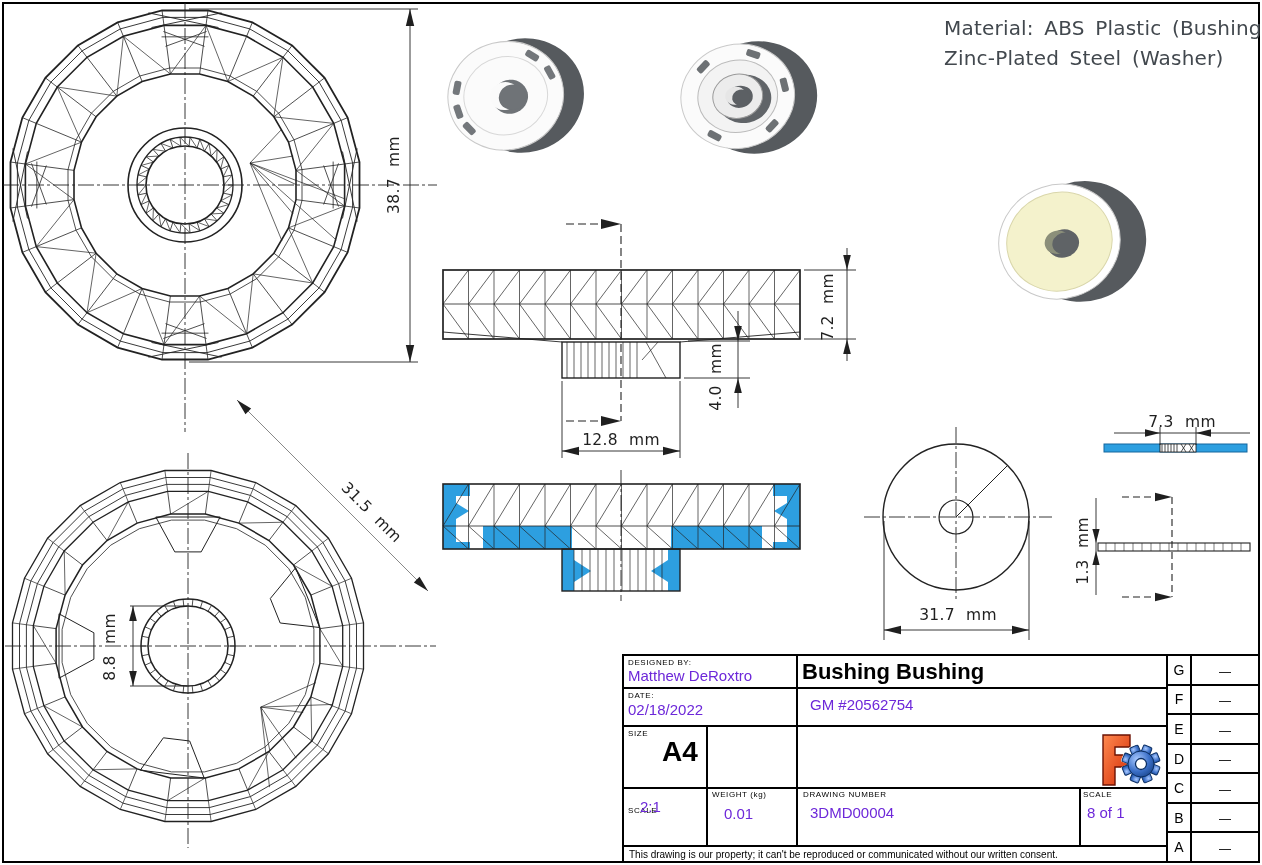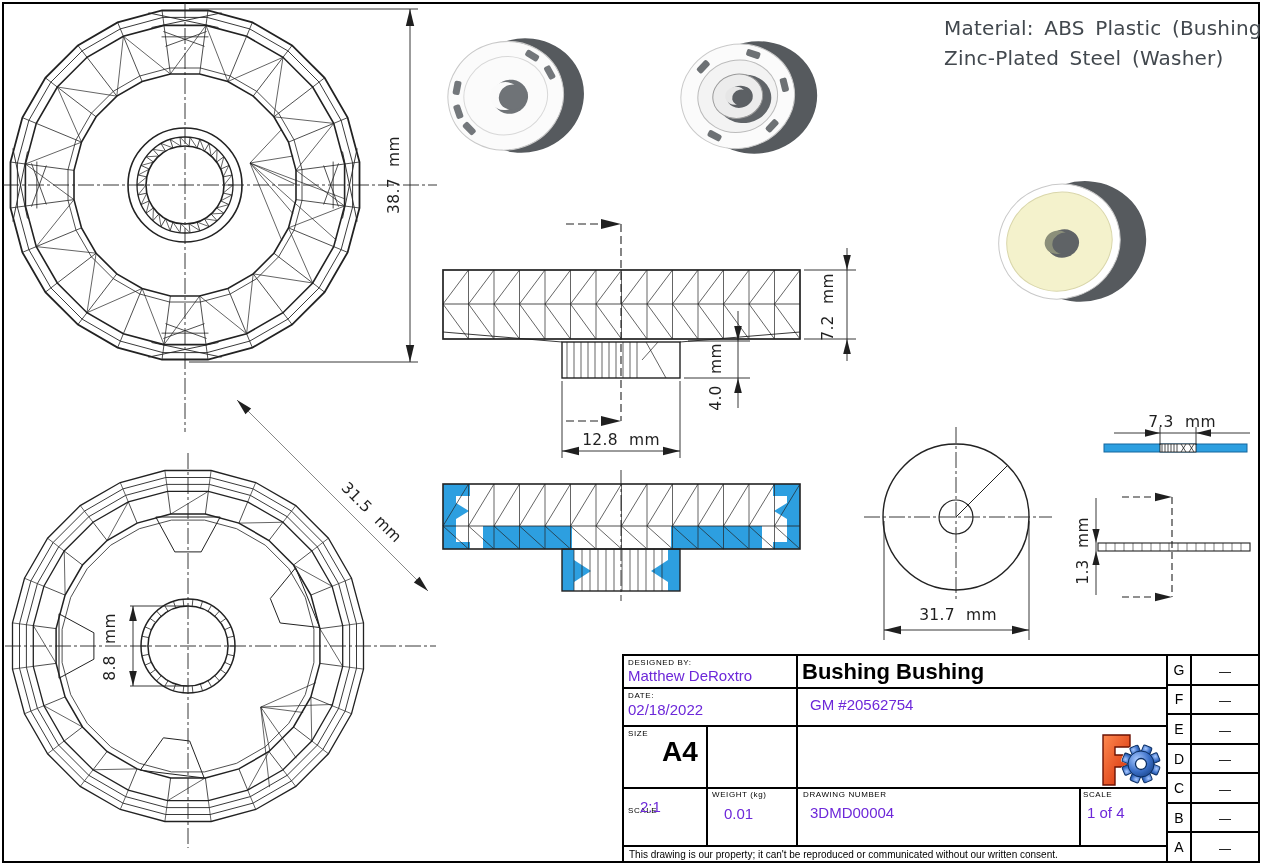--- a/index.html
+++ b/index.html
@@ -620,21 +620,21 @@
       <span class="lbl" style="left:4px;top:73px">SIZE</span>
       <span class="size-val" style="left:8px;top:80px">A4</span>
 
       <span class="lbl" style="left:4px;top:150px">SCALE</span>
       <span class="val" style="left:16px;top:142px">2:1</span>
       <span class="lbl" style="left:88px;top:134px">WEIGHT  (kg)</span>
       <span class="val" style="left:100px;top:149px">0.01</span>
       <span class="lbl" style="left:179px;top:134px">DRAWING NUMBER</span>
       <span class="val" style="left:186px;top:148px">3DMD00004</span>
       <span class="lbl" style="left:459px;top:134px">SCALE</span>
-      <span class="val" style="left:463px;top:148px">1 of 4</span>
+      <span class="val" style="left:463px;top:148px">8 of 1</span>
 
       <span class="legal" style="left:5px;top:193px">This drawing is our property; it can't be reproduced or communicated without our written consent.</span>
 
       <svg id="fc-logo" width="64" height="52" viewBox="0 0 64 52">
         <defs>
           <linearGradient id="lgF" x1="0" y1="0" x2="1" y2="1">
             <stop offset="0" stop-color="#ff8a50"></stop>
               <stop offset="1" stop-color="#d32a05"></stop>
           </linearGradient>
           <radialGradient id="lgG" cx="0.35" cy="0.32" r="0.85">

